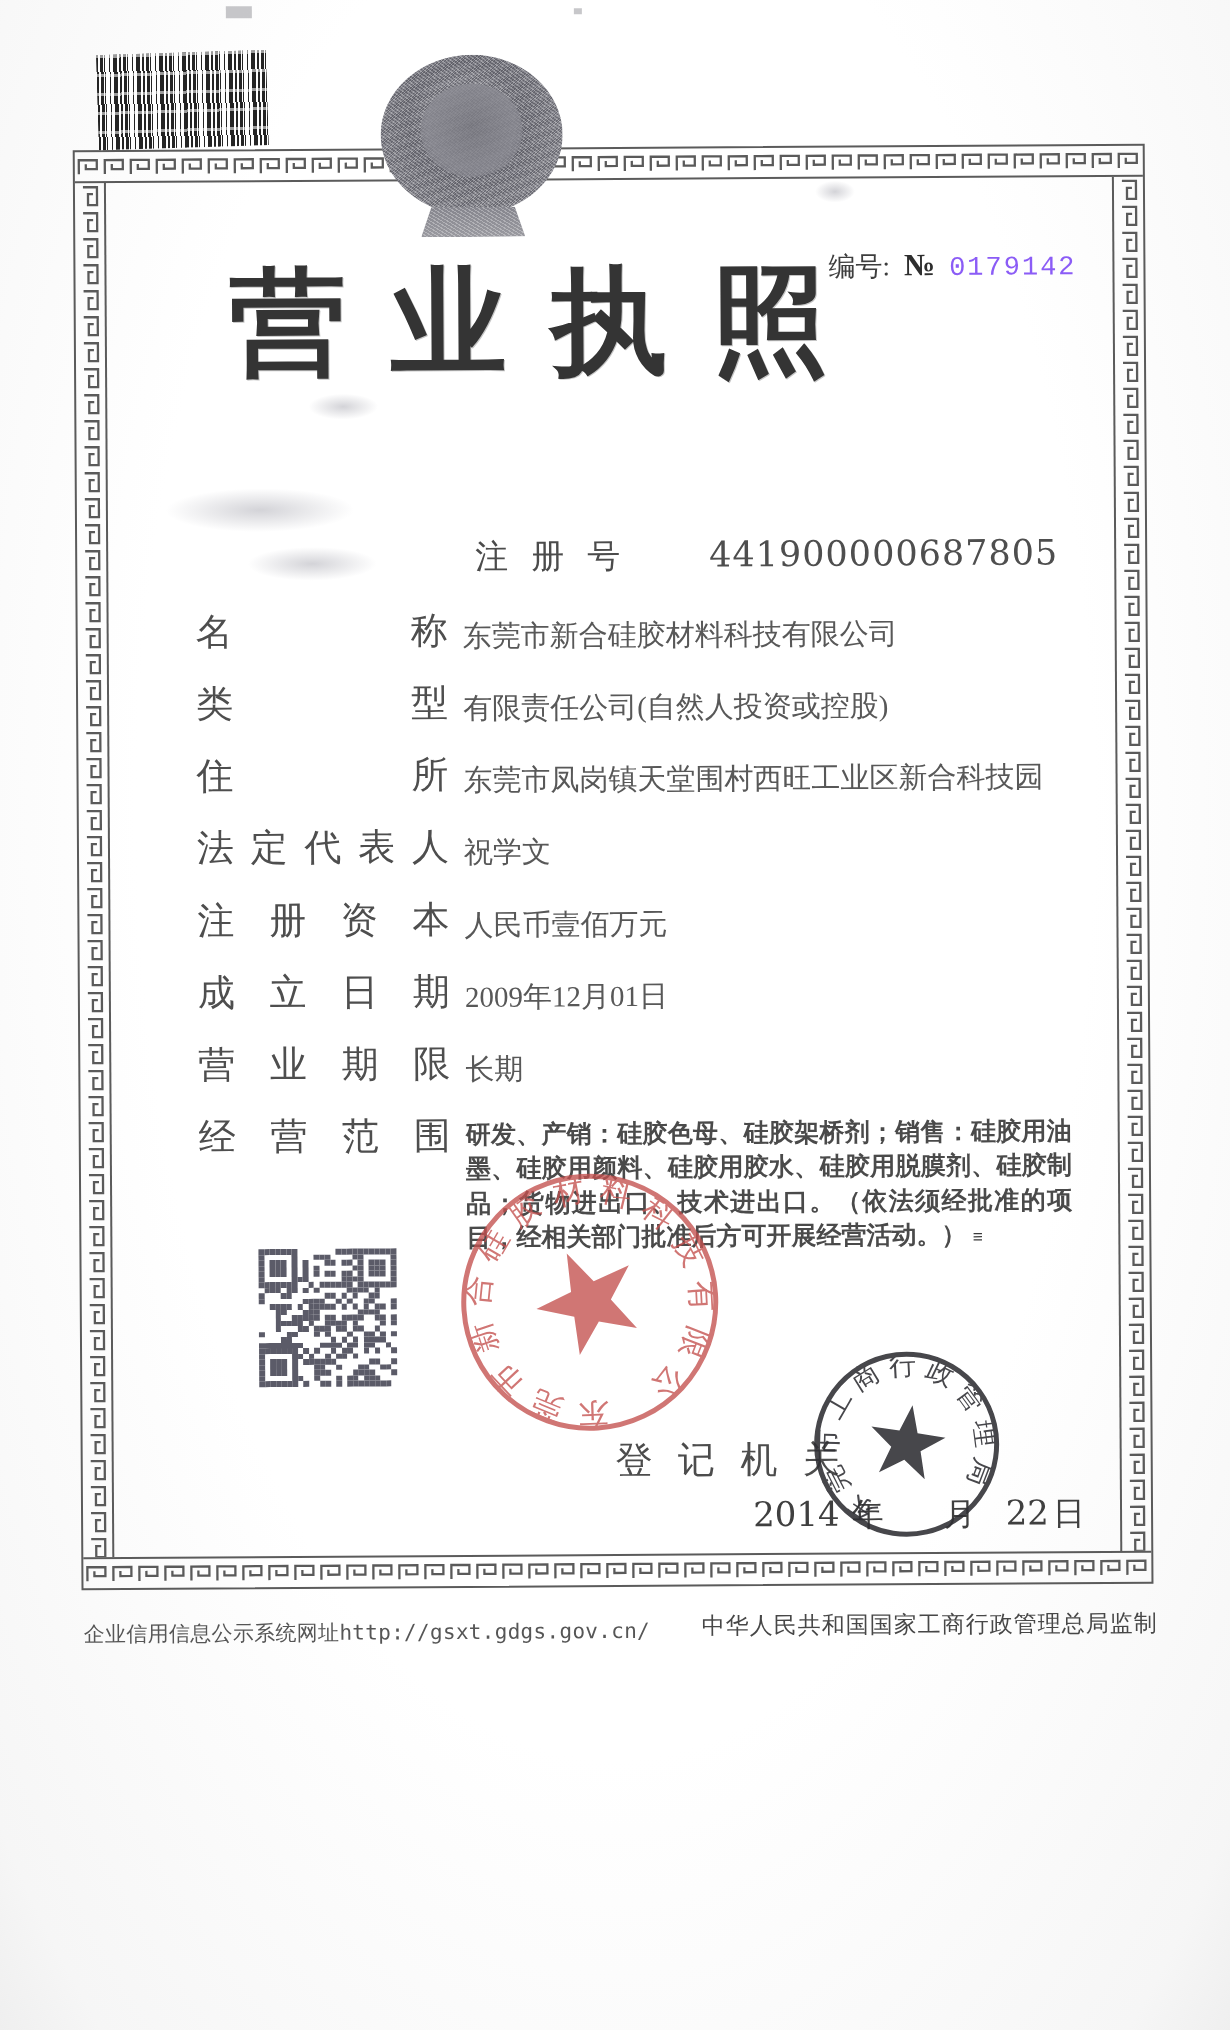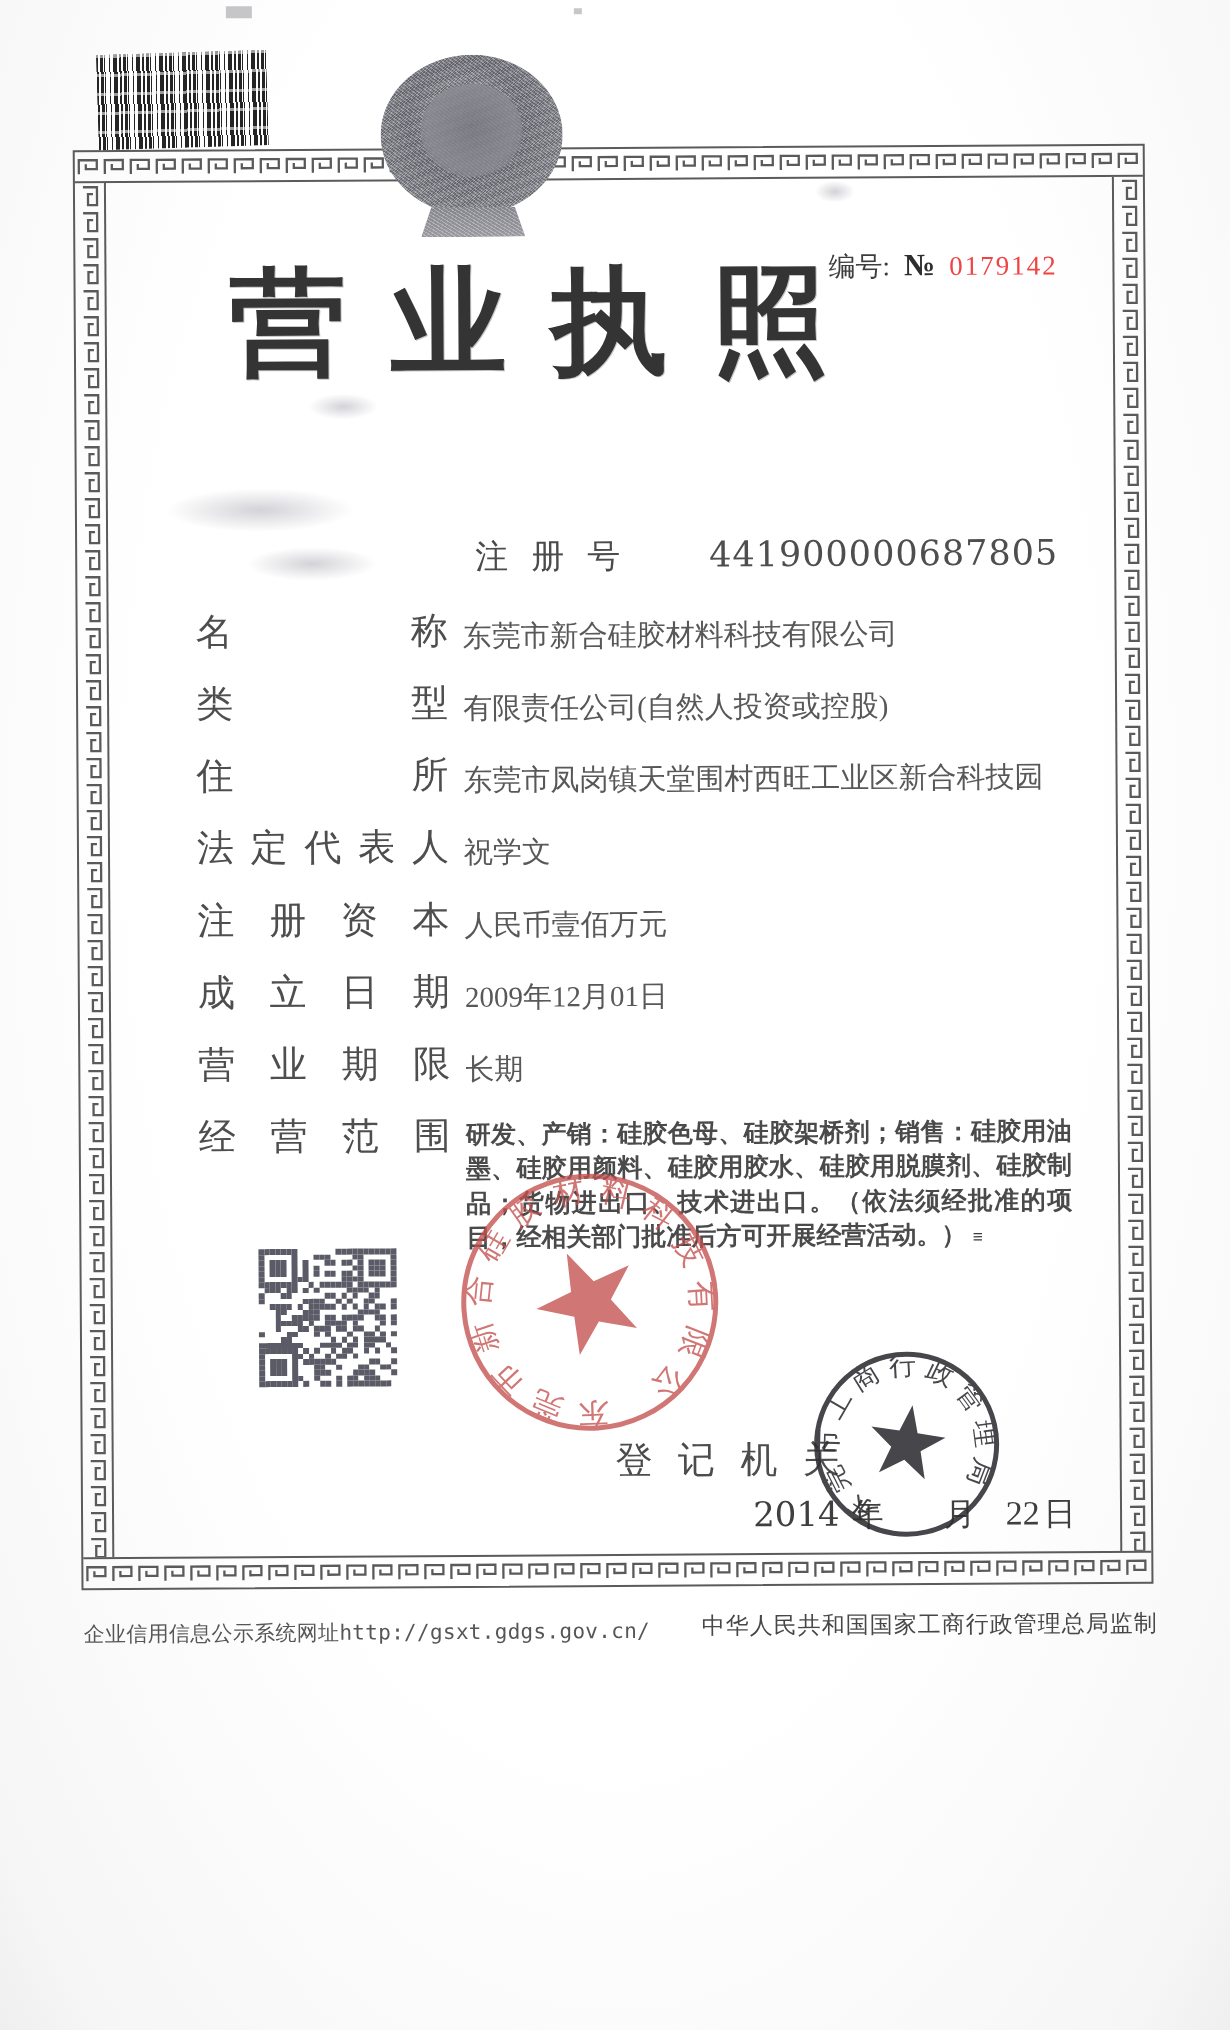--- a/index.html
+++ b/index.html
@@ -51,22 +51,22 @@
   .band-left{top:31px;bottom:31px;left:0;width:31px;border-right:2px solid #5b5b5b;
     flex-direction:column;}
   .band-right{top:31px;bottom:31px;right:0;width:31px;border-left:2px solid #5b5b5b;
     flex-direction:column;}
   .band-left svg,.band-right svg{transform:rotate(90deg);}
 
   
   .serial{position:absolute;left:833px;top:249px;display:flex;align-items:baseline;gap:14px;
     font-size:27px;color:#3d3d3d;}
   .serial .mark{font-weight:bold;font-size:31px;color:#2e2e2e;}
-  .serial .num{font-family:Liberation Serif, serif;
-    font-size:27px;letter-spacing:2px;color:#ef4444;}
+  .serial .num{font-family:Liberation Mono, monospace;
+    font-size:27px;letter-spacing:2px;color:#8b5cf6;}
 
   
   .title{position:absolute;left:234px;top:260px;width:598px;display:flex;
     justify-content:space-between;
     font-family:"DejaVu Sans","Liberation Sans",sans-serif;
     font-size:116px;font-weight:900;line-height:1.05;color:#343434;
     text-shadow:1px 1px 0 rgba(90,90,90,.35);}
 
   
   .regline{position:absolute;left:478px;top:534px;display:flex;align-items:baseline;
@@ -98,21 +98,21 @@
   .seal-authority{left:800px;top:1342px;width:208px;height:208px;transform:rotate(9deg);opacity:.88;}
 
   
   .registry-label{position:absolute;left:613px;top:1436px;width:224px;display:flex;
     justify-content:space-between;font-size:37px;color:#4c4c4c;}
   .date-line{position:absolute;left:750px;top:1495px;display:flex;align-items:baseline;
     font-size:32px;color:#3f3f3f;}
   .date-line .digits{font-family:"DejaVu Serif","Liberation Serif",serif;font-size:34px;text-align:center;}
   .date-line .u-year{margin-left:12px;}
   .date-line .u-month{margin-left:60px;}
-  .date-line .d-day{margin-left:30px;font-family:Liberation Serif, serif;}
+  .date-line .d-day{margin-left:30px;}
   .date-line .u-day{margin-left:4px;}
 
   
   .footer-left{position:absolute;left:80px;top:1617px;font-size:21px;color:#565656;
     font-family:"DejaVu Sans Mono","Liberation Mono",monospace;letter-spacing:.3px;}
   .footer-right{position:absolute;left:698px;top:1611px;font-size:23px;color:#474747;
     font-family:"Liberation Serif","DejaVu Serif",serif;letter-spacing:1px;}
 </style>
 </head>
 <body>

